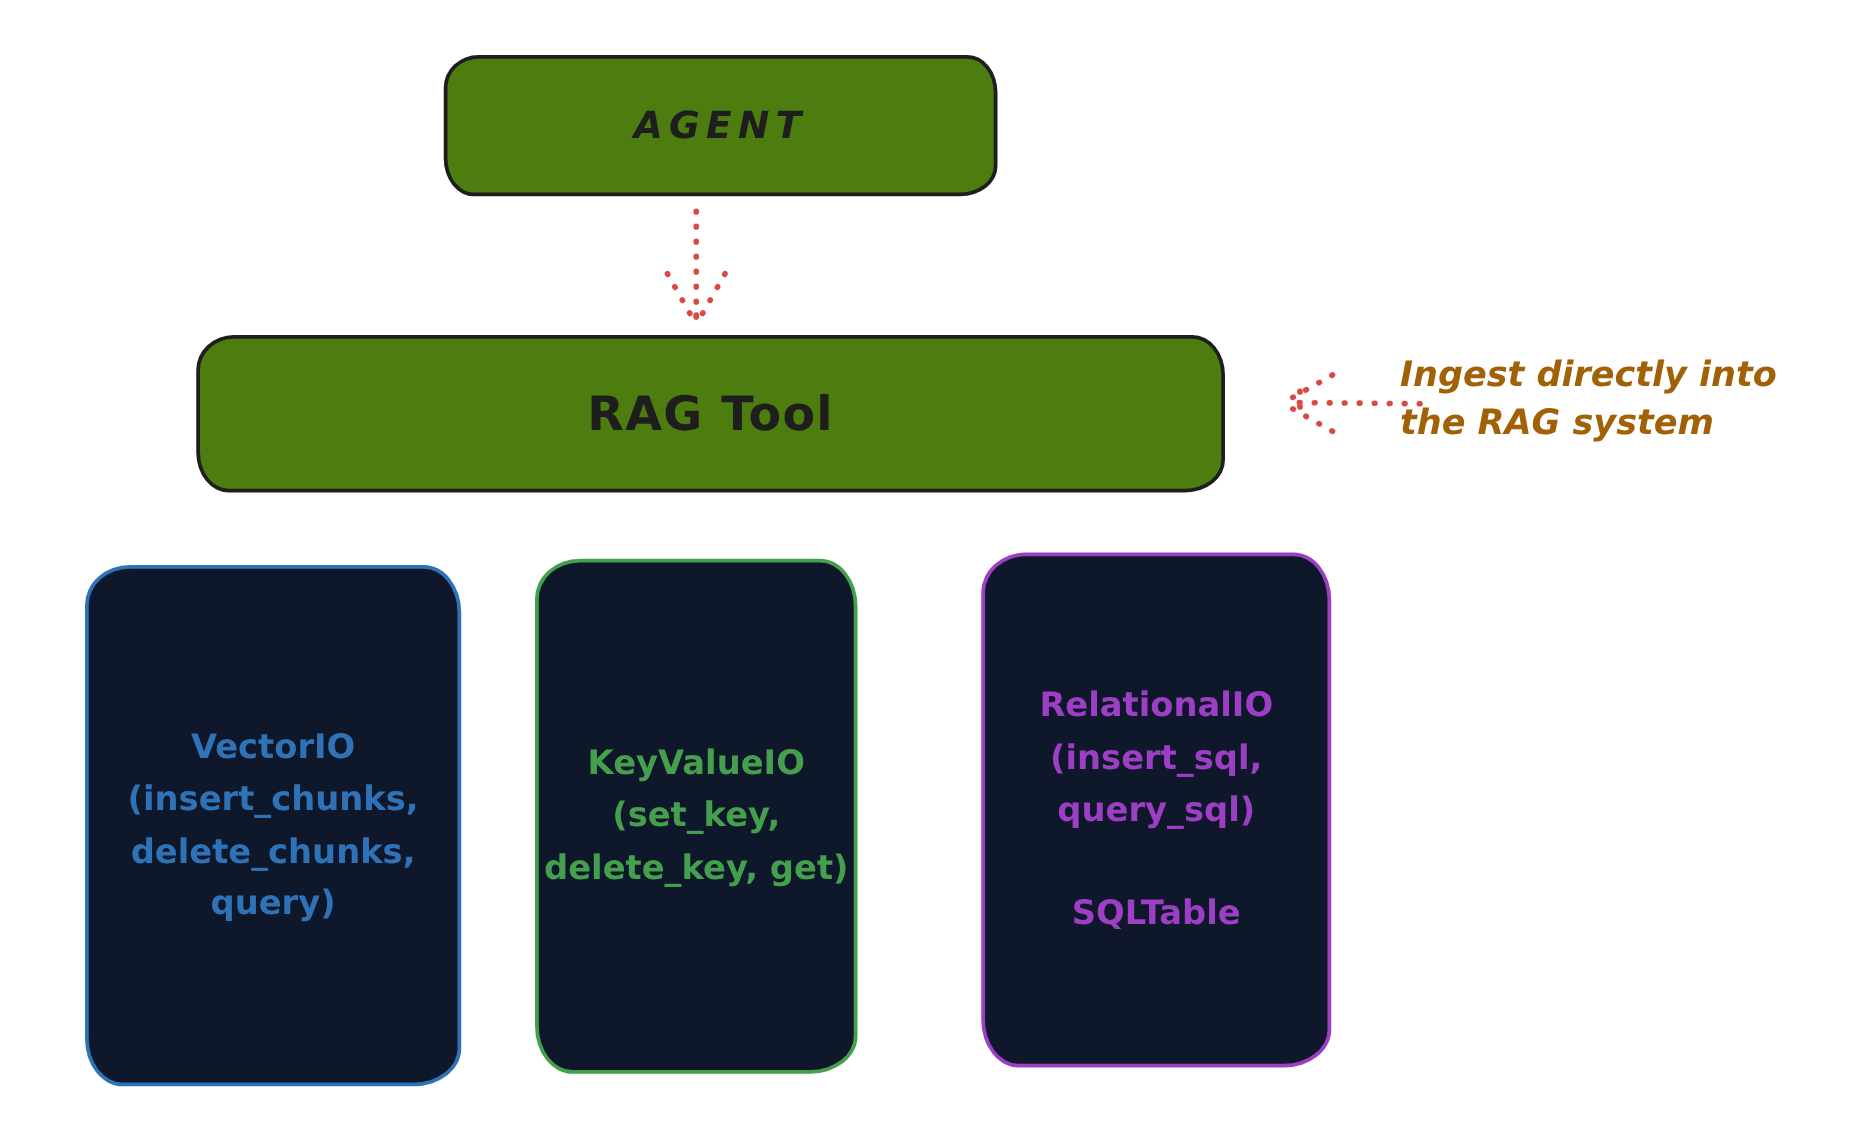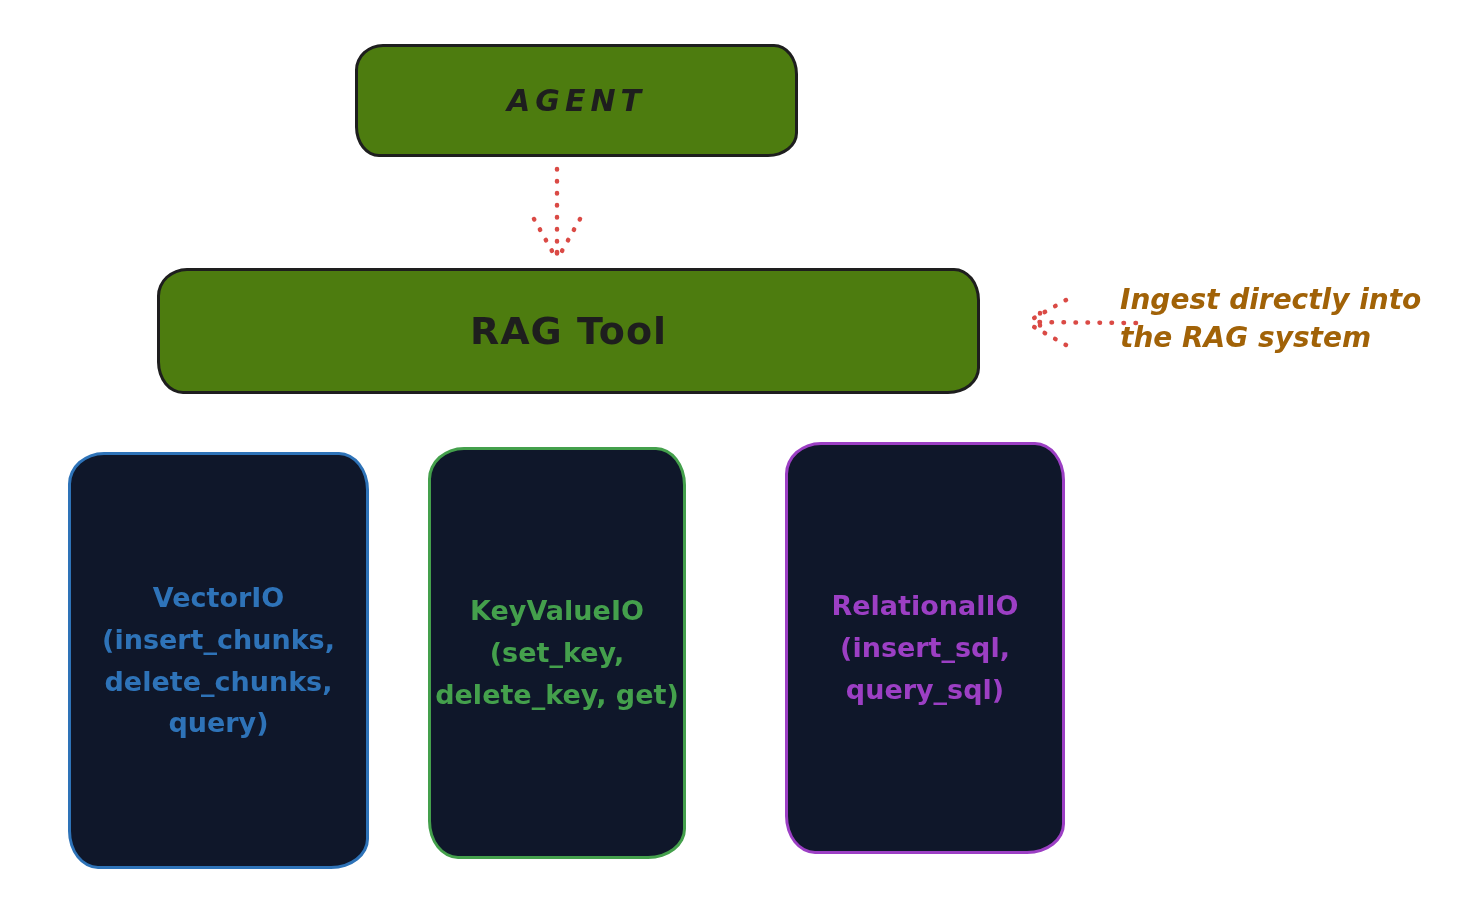--- a/index.html
+++ b/index.html
@@ -126,15 +126,16 @@
   <div class="io-box green">
     <div class="methods">KeyValueIO
 (set_key,
 delete_key, get)</div>
   </div>
 
   <div class="io-box purple">
     <div class="methods">RelationalIO
 (insert_sql,
 query_sql)</div>
+    <div class="index-label">SQLTable</div>
   </div>
 
 </div>
 
 </body></html>

